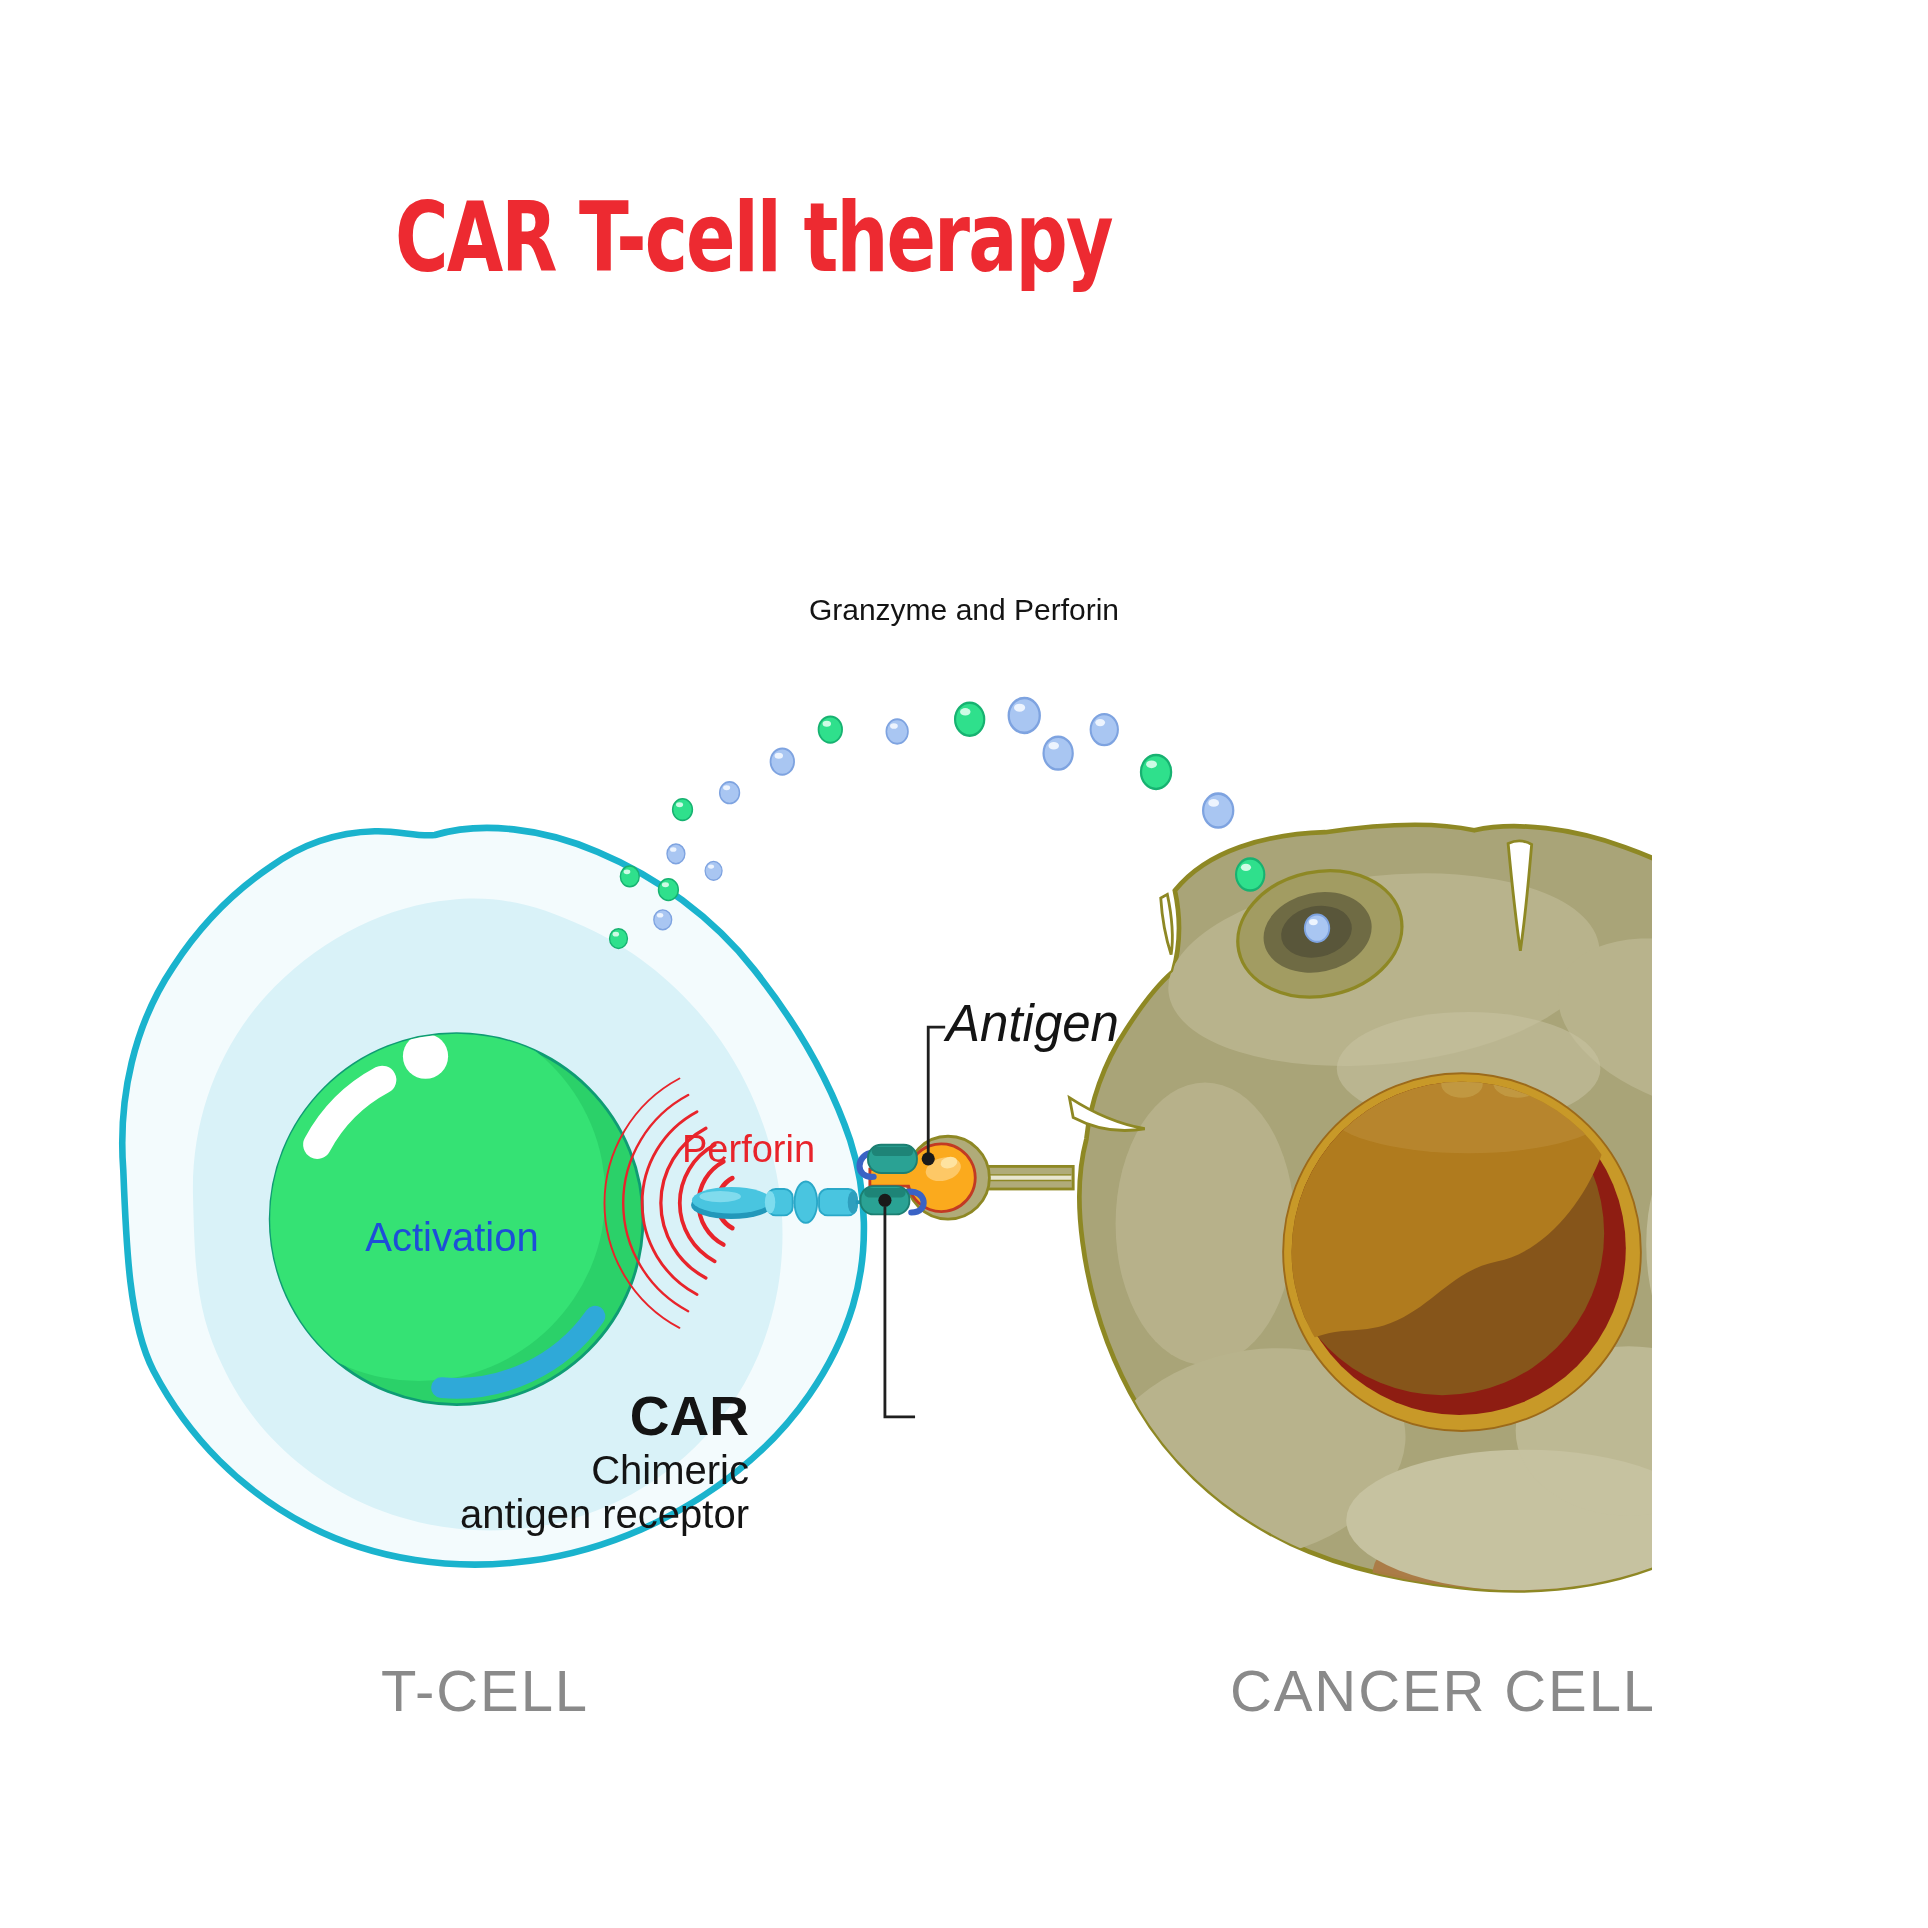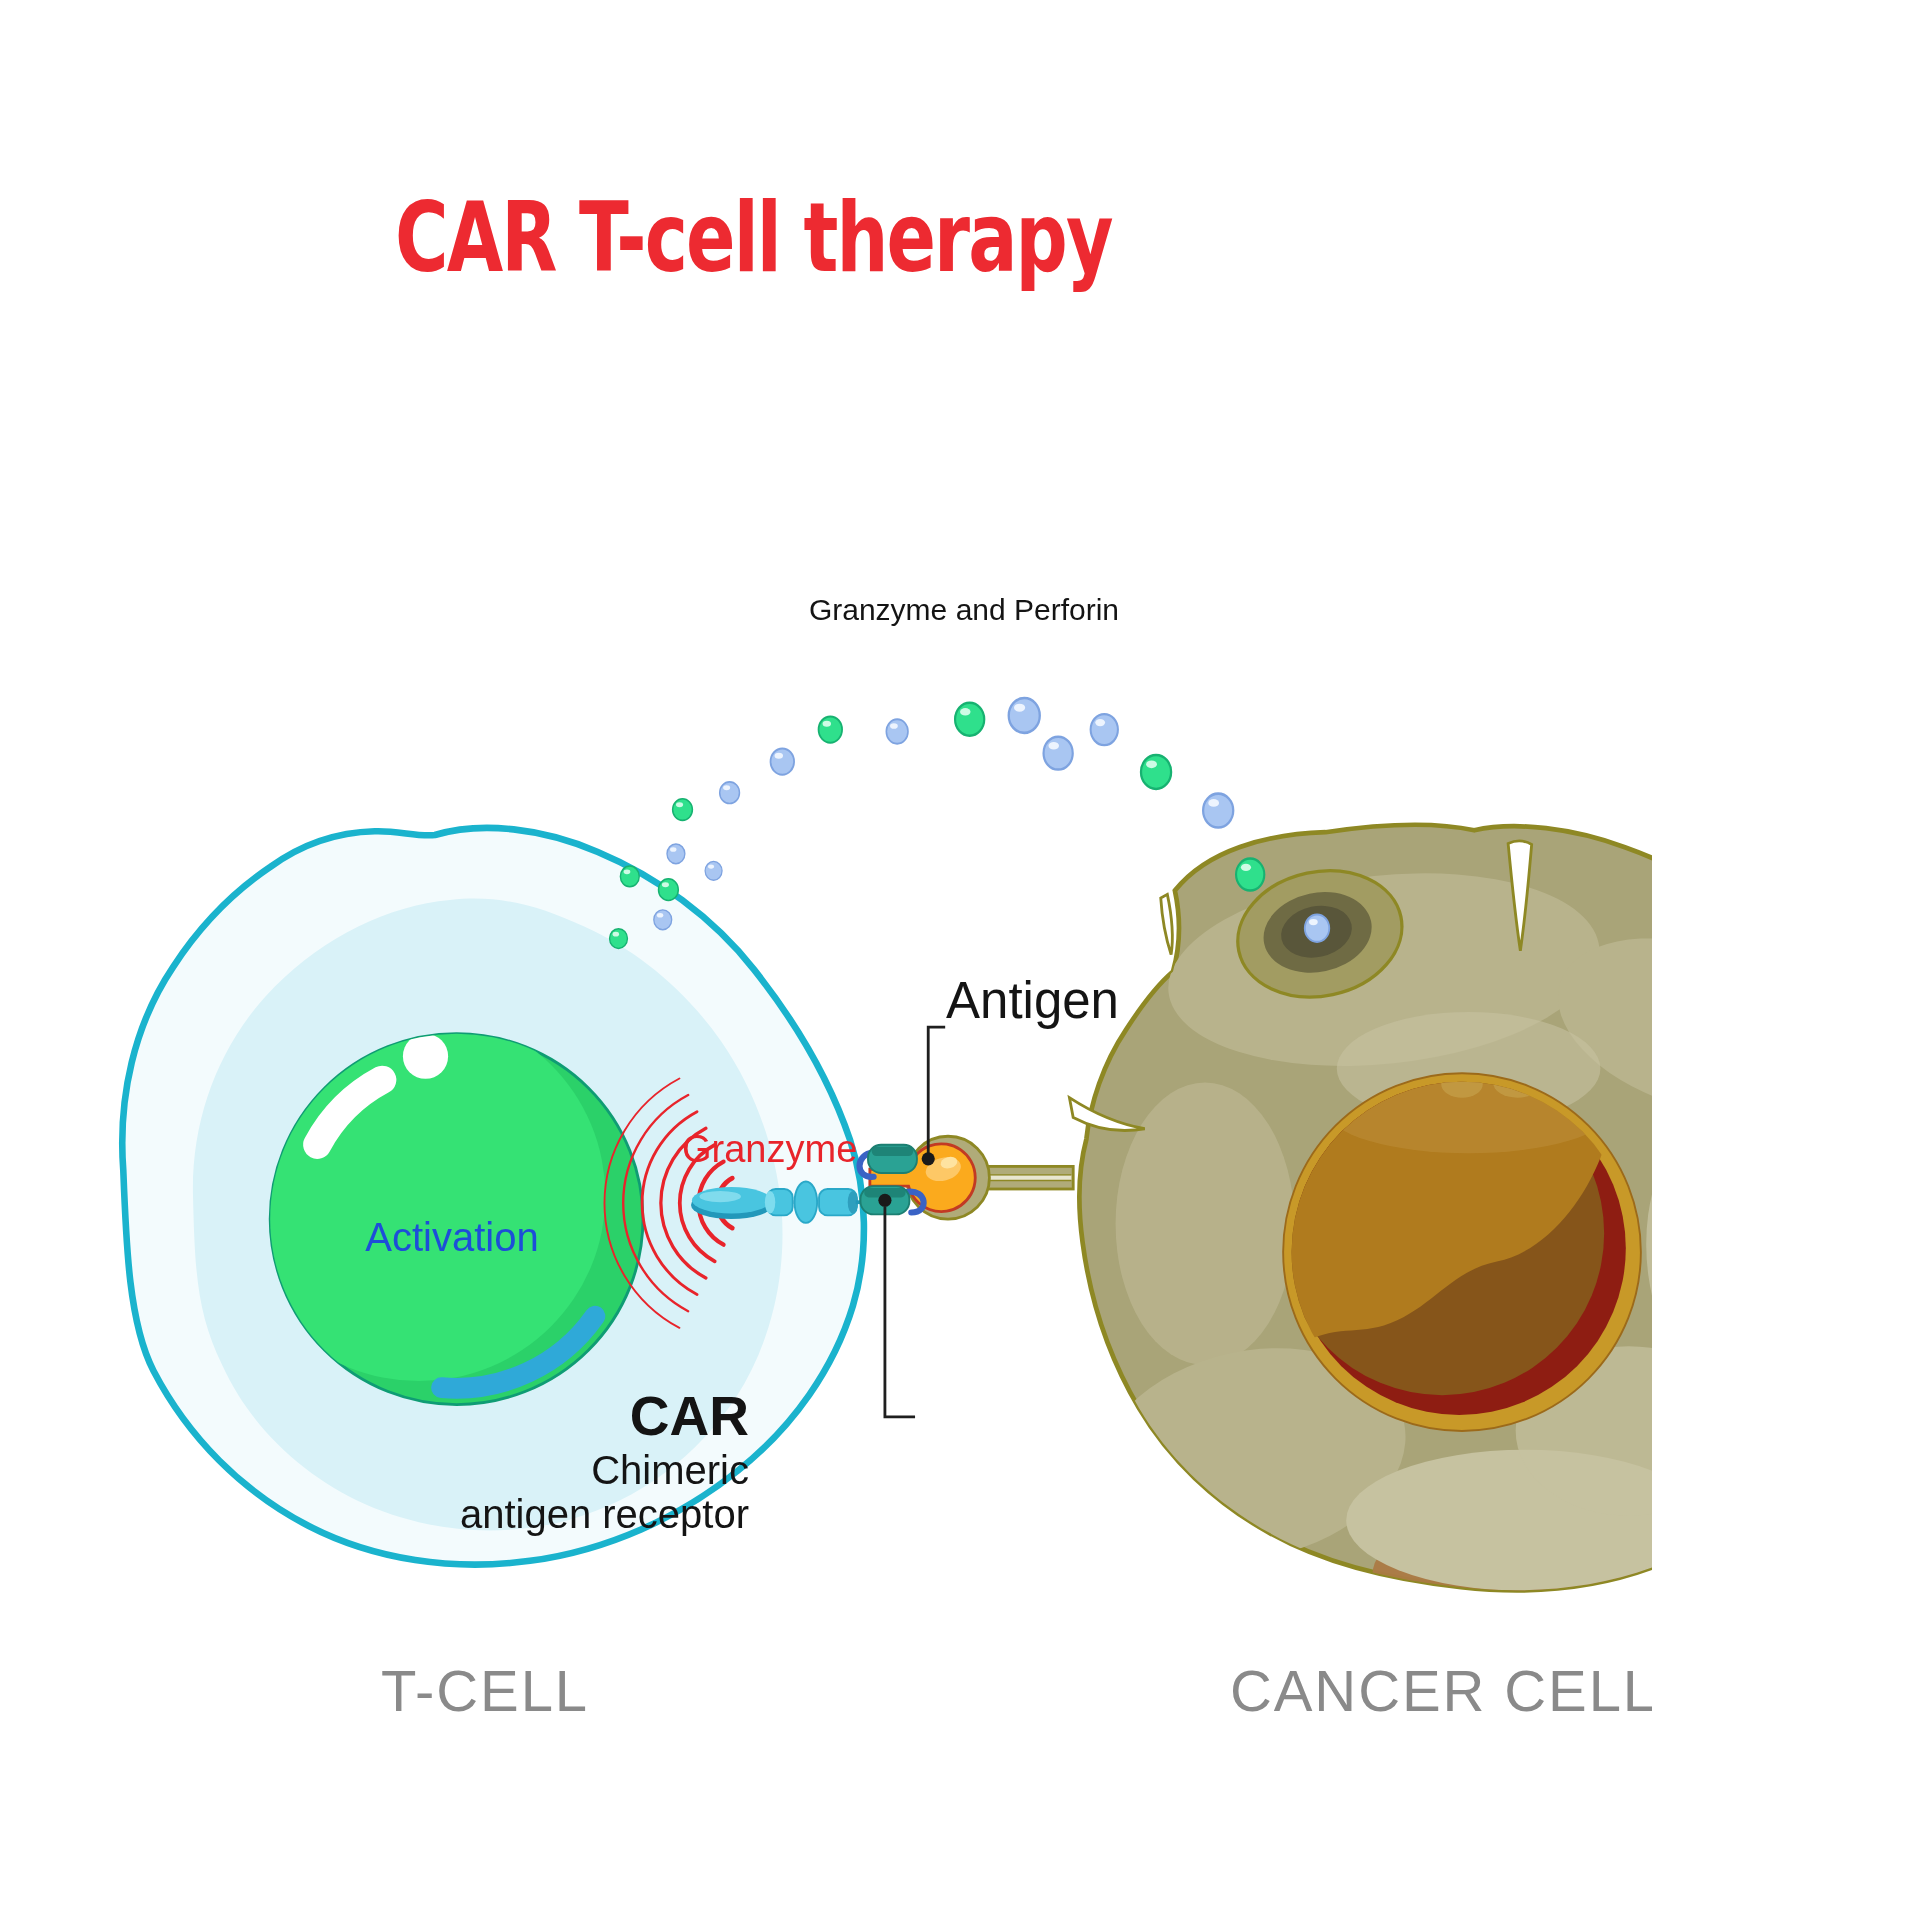--- a/index.html
+++ b/index.html
@@ -5,21 +5,21 @@
   html,body{margin:0;padding:0;background:#ffffff;}
   #canvas{position:relative;width:1652px;height:1928px;background:#ffffff;overflow:hidden;
           font-family:"Liberation Sans", sans-serif;}
   #art{position:absolute;left:0;top:0;width:1928px;height:1928px;}
   .lbl{position:absolute;white-space:nowrap;color:#141414;}
   #title{left:395px;top:181px;width:697px;text-align:center;
          font-family:"DejaVu Sans", sans-serif;font-weight:bold;font-size:73px;
          letter-spacing:-1.9px;color:var(--c-title_red,#ed2a31);
          transform:scaleY(1.32);transform-origin:50% 0;}
   #granzyme-label{left:658px;top:593px;width:612px;text-align:center;font-size:30px;}
-  #antigen-label{left:946px;top:971px;font-size:51px;}
+  #antigen-label{left:946px;top:994px;font-size:51px;font-style:italic;}
   #signaling-label{left:682px;top:1128px;font-size:38px;color:var(--c-signal_red,#e8242b);}
   #activation-label{left:311px;top:1215px;width:282px;text-align:center;font-size:40px;color:#1d4ed8;}
   #car-label{right:903px;top:1386px;text-align:right;line-height:1.12;}
   #car-label .abbr{font-size:55px;font-weight:bold;}
   #car-label .full{font-size:40px;}
   #t-cell-label{left:339px;top:1657px;width:292px;text-align:center;font-size:58px;
         letter-spacing:1.9px;color:var(--c-cell_label_gray,#8a8a8a);}
   #cancer-cell-label{left:1161px;top:1657px;width:565px;text-align:center;font-size:58px;
         letter-spacing:1.9px;color:var(--c-cell_label_gray,#8a8a8a);}
 
@@ -224,21 +224,21 @@
       <circle class="dot" cx="940" cy="1275" r="7"></circle>
     </g>
   </svg>
 
   <div id="title" class="lbl">CAR T-cell therapy</div>
 
   <div id="granzyme-label" class="lbl">Granzyme and Perforin</div>
 
   <div id="antigen-label" class="lbl">Antigen</div>
 
-  <div id="signaling-label" class="lbl">Granzyme</div>
+  <div id="signaling-label" class="lbl">Perforin</div>
 
   <div id="activation-label" class="lbl">Activation</div>
 
   <div id="car-label" class="lbl">
     <div class="abbr">CAR</div>
     <div class="full">Chimeric</div>
     <div class="full">antigen receptor</div>
   </div>
 
   <div id="t-cell-label" class="lbl">T-CELL</div>

